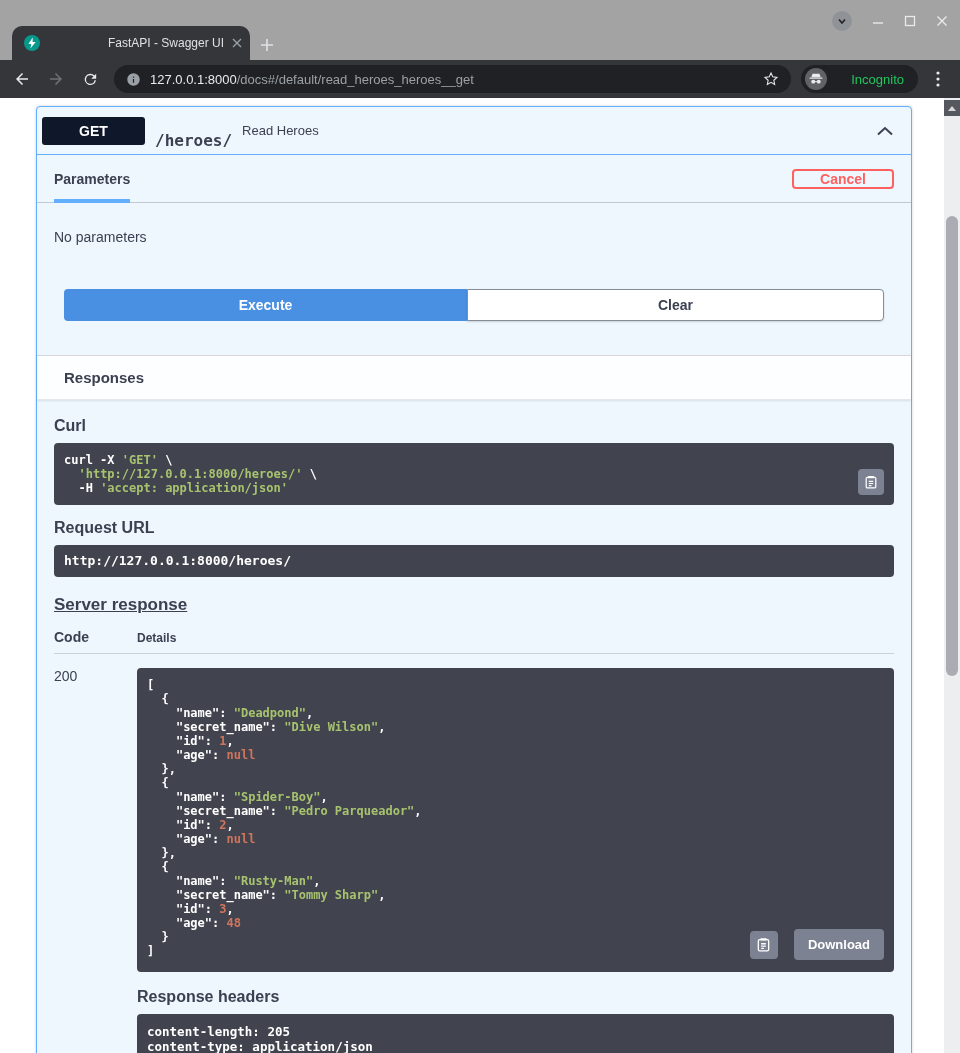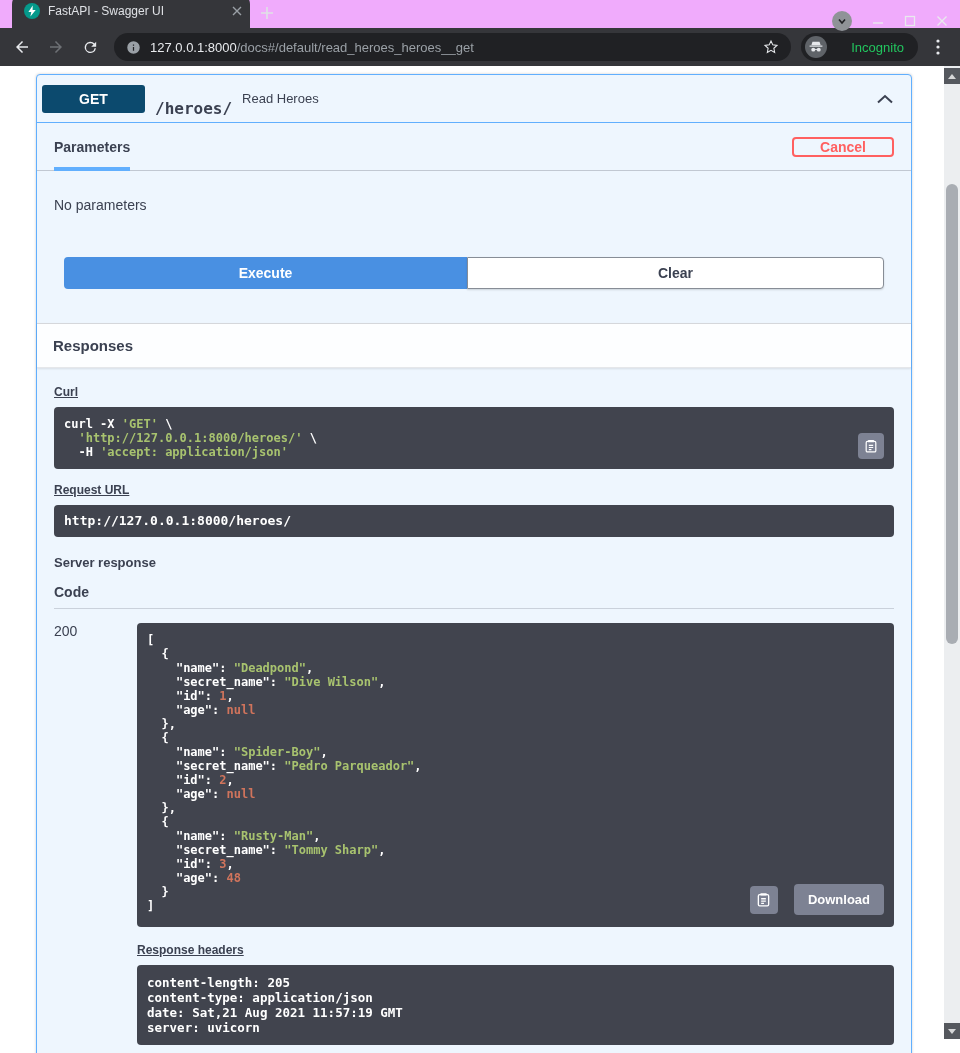--- a/index.html
+++ b/index.html
@@ -3,21 +3,21 @@
 <meta charset="utf-8">
 <style>
   * { box-sizing: border-box; }
   html,body { margin:0; padding:0; }
   body {
     width:960px; height:1053px; overflow:hidden;
     font-family:"Liberation Sans", sans-serif;
     background:#fff;
   }
   
-  .titlebar { height:28px; background:#f0abfc; display:flex; align-items:flex-end; position:relative; }
+  .titlebar { height:60px; background:#a3a3a3; display:flex; align-items:flex-end; position:relative;text-align:right; }
   .tab {
     width:238px; height:34px; background:#35363a; border-radius:10px 10px 0 0;
     display:flex; align-items:center; gap:8px; padding:0 8px 0 12px; margin-left:12px; cursor:pointer;
   }
   .tab-title { color:#dfe1e5; font-size:12px; flex:1; white-space:nowrap; overflow:hidden; }
   .icon-btn { display:flex; align-items:center; justify-content:center; cursor:pointer; }
   .newtab { margin:0 0 8px 10px; }
   .win-controls { position:absolute; right:12px; top:0; height:42px; display:flex; align-items:center; gap:20px; }
   .circle-btn { width:20px; height:20px; border-radius:50%; background:#8f9397; display:flex; align-items:center; justify-content:center; cursor:pointer; }
   .navbar { height:38px; background:#35363a; display:flex; align-items:center; padding:0 8px; gap:6px; }
@@ -34,58 +34,58 @@
   }
   .incog-circle { width:22px; height:22px; border-radius:50%; background:#5f6368; display:flex; align-items:center; justify-content:center; }
   
   .page { position:relative; height:973px; background:#fff; }
   .content { padding:8px 48px 0 36px; }
   .opblock {
     border:1px solid #61affe; border-radius:4px; background:#eef6fe;
     box-shadow:0 0 3px rgba(0,0,0,.19);
   }
   .op-summary { display:flex; align-items:center; gap:10px; padding:4px 8px 4px 5px; border-bottom:1px solid #61affe; cursor:pointer; }
-  .method { background:#0c4a6e; color:#fff; font-weight:700; font-size:14px; border-radius:3px; width:103px; text-align:center; padding:6px 0; }
+  .method { background:#0f172a; color:#fff; font-weight:700; font-size:14px; border-radius:3px; width:103px; text-align:center; padding:6px 0; }
   .op-path { font-family:"DejaVu Sans Mono", monospace; font-size:16px; font-weight:700; color:#3b4151;margin-top:20px; }
   .op-summary-text { font-size:13px; color:#3b4151; }
   .collapse-arrow { margin-left:auto; margin-right:8px; cursor:pointer; display:flex; }
   .params-header { display:flex; align-items:center; justify-content:space-between; padding:0 17px; height:48px; border-bottom:1px solid rgba(59,65,81,.25); }
   .params-title { position:relative; height:100%; display:flex; align-items:center; font-size:14px; font-weight:700; color:#3b4151; }
   .params-title::after { content:""; position:absolute; left:0; bottom:-1px; width:100%; height:4px; background:#61affe; }
   .cancel-btn { background:transparent; border:2px solid #ff6060; color:#ff6060; border-radius:4px; font-size:14px; font-weight:600; padding:0 26px; cursor:pointer; font-family:inherit; }
   .params-body { padding:26px 17px 0; }
   .no-params { font-size:14px; color:#3b4151; }
   .execute-row { display:flex; margin:44px 10px 0; }
   .execute-btn { flex:1; background:#4990e2; border:none; color:#fff; font-weight:700; font-size:14px; padding:8px 0; border-radius:4px 0 0 4px; cursor:pointer; font-family:inherit; }
   .clear-btn { flex:1; background:#fff; border:1px solid #878d96; color:#3b4151; font-weight:700; font-size:14px; border-radius:0 4px 4px 0; cursor:pointer; font-family:inherit; box-shadow:0 1px 2px rgba(0,0,0,.15); }
   .section-header {
-    margin-top:34px; padding:13px 16px; background:rgba(255,255,255,.85);
+    margin-top:34px; padding:13px 27px; background:rgba(255,255,255,.85);
     border-top:1px solid rgba(59,65,81,.2); border-bottom:1px solid rgba(59,65,81,.12);
     box-shadow:0 1px 2px rgba(0,0,0,.1); font-size:15px; font-weight:700; color:#3b4151;
   }
   .responses-inner { padding:17px 17px 20px; }
-  .block-label { font-size:12px; font-weight:700; color:#3b4151; margin:0 0 8px;text-decoration:underline; }
+  .block-label { font-size:16px; font-weight:700; color:#3b4151; margin:0 0 8px; }
   .mt14 { margin-top:14px; }
   .mt16 { margin-top:16px; }
   .code-block {
     background:#41444e; border-radius:4px; padding:10px; position:relative;
     font-family:"DejaVu Sans Mono", monospace; font-size:12px; font-weight:600;
     color:#fff; line-height:14px;
   }
   .code-pre { white-space:pre; margin:0; font:inherit; }
   .code-block .str { color:#a8c36f; }
   .code-block .key { color:#ffffff; }
   .code-block .num { color:#d0745c; }
   .url-block { font-size:13px; padding:9px 10px; }
   .headers-block { font-size:12.5px; line-height:15px; }
   .copy-btn { position:absolute; right:10px; bottom:10px; width:26px; height:26px; background:#7d8293; border:none; border-radius:4px; display:flex; align-items:center; justify-content:center; cursor:pointer; }
   .btn-row { position:absolute; right:10px; bottom:12px; display:flex; align-items:center; gap:16px; }
   .btn-row .copy-btn { position:static; width:28px; height:28px; }
   .download-btn { background:#7d8293; color:#fff; border:none; border-radius:4px; font-weight:700; font-size:13px; padding:8px 14px; cursor:pointer; font-family:"Liberation Sans",sans-serif; }
-  .server-response-label { font-size:13px; font-weight:600; color:#3b4151; margin:18px 0 14px; }
+  .server-response-label { font-size:17px; font-weight:600; color:#3b4151; margin:18px 0 14px;text-decoration:underline; }
   .resp-table-head { display:grid; grid-template-columns:83px 1fr; align-items:end; border-bottom:1px solid rgba(59,65,81,.2); padding-bottom:8px; }
   .col-code { font-size:14px; font-weight:700; color:#3b4151; }
   .col-details { font-size:12px; font-weight:700; color:#3b4151; }
   .resp-row { display:grid; grid-template-columns:83px 1fr; padding-top:14px; }
   .status-code { font-size:14px; color:#3b4151; }
   .response-body-label { font-size:12px; font-weight:600; color:#3b4151; margin:6px 0 8px; }
   .body-block { padding-bottom:14px; }
   
   .scrollbar { position:absolute; top:0; right:0; width:16px; height:973px; background:#eceef0; }
   .sb-btn { position:absolute; left:0; width:16px; height:16px; background:#55585e; display:flex; align-items:center; justify-content:center; cursor:pointer; }
@@ -234,20 +234,21 @@
           </button>
         </div>
 
         <div class="block-label mt14">Request URL</div>
         <div class="code-block url-block">http://127.0.0.1:8000/heroes/</div>
 
         <div class="server-response-label">Server response</div>
 
         <div class="resp-table-head">
           <div class="col-code">Code</div>
+          <div class="col-details">Details</div>
         </div>
 
         <div class="resp-row">
           <div class="status-code">200</div>
           <div class="details-cell">
             <div class="code-block body-block">
               <div class="code-pre">[
   {
     <span class="key">"name"</span>: <span class="str">"Deadpond"</span>,
     <span class="key">"secret_name"</span>: <span class="str">"Dive Wilson"</span>,

